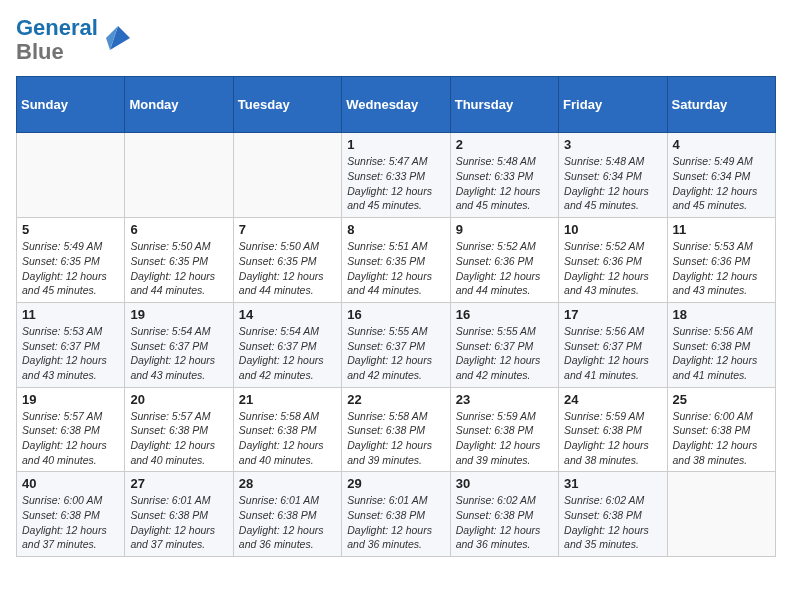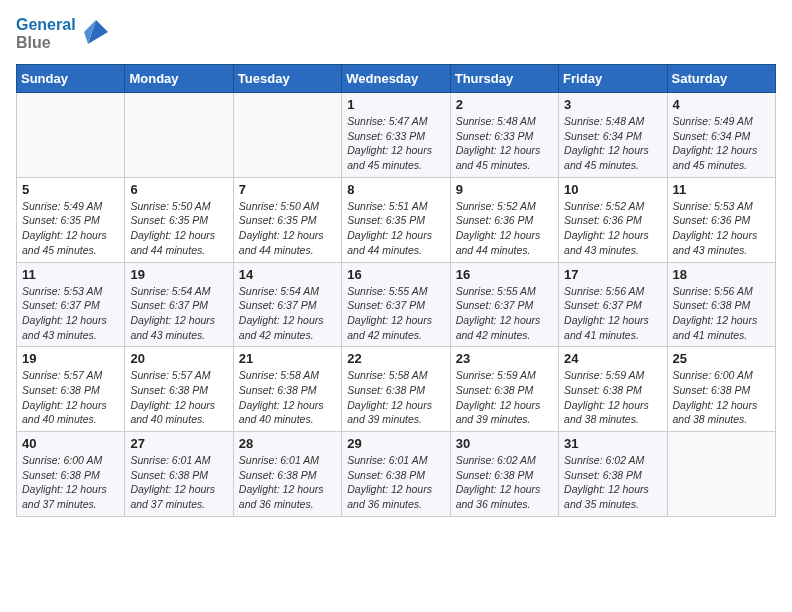--- a/index.html
+++ b/index.html
@@ -14,21 +14,21 @@
       display: flex;
       justify-content: space-between;
       align-items: flex-start;
       margin-bottom: 12px;
     }
     .logo {
       display: flex;
       align-items: center;
     }
     .logo-text {
-      font-size: 16px;
+      font-size: 22px;
       font-weight: bold;
       color: #333;
       line-height: 1.1;
     }
     .logo-text span {
       color: #1a6faf;
     }
     .title-block {
       text-align: right;
     }
@@ -44,21 +44,21 @@
     table {
       width: 100%;
       border-collapse: collapse;
       table-layout: fixed;
     }
     thead tr th {
       background-color: #2a6bbf;
       color: #fff;
       font-size: 13px;
       font-weight: bold;
-      padding: 6px 4px;
+      padding: 20px 4px;
       text-align: left;
       border: 1px solid #1a5090;
     }
     tbody tr td {
       border: 1px solid #ccc;
       vertical-align: top;
       padding: 4px 5px;
       height: 80px;
       background: #fff;
       font-size: 11px;

